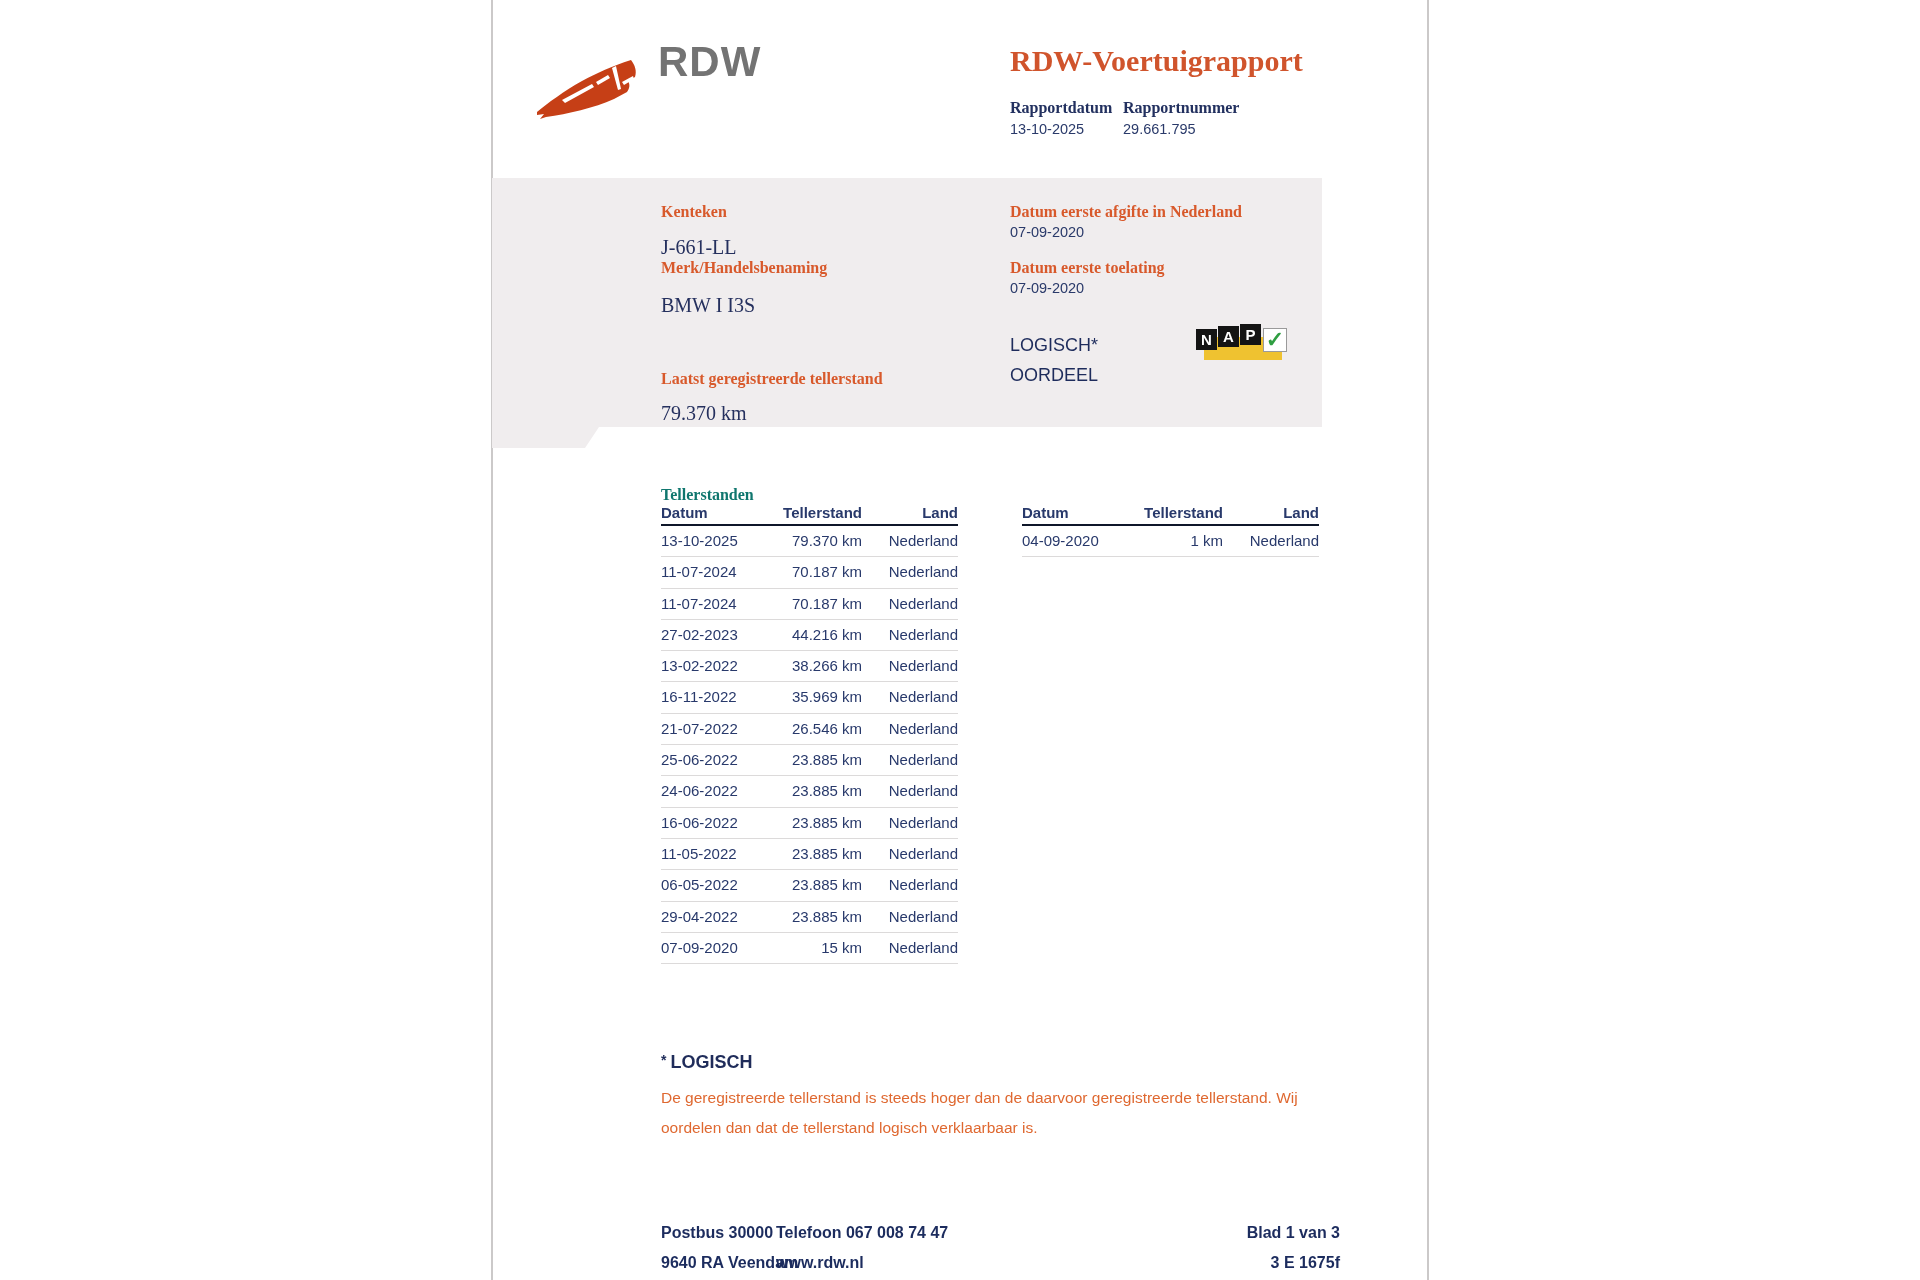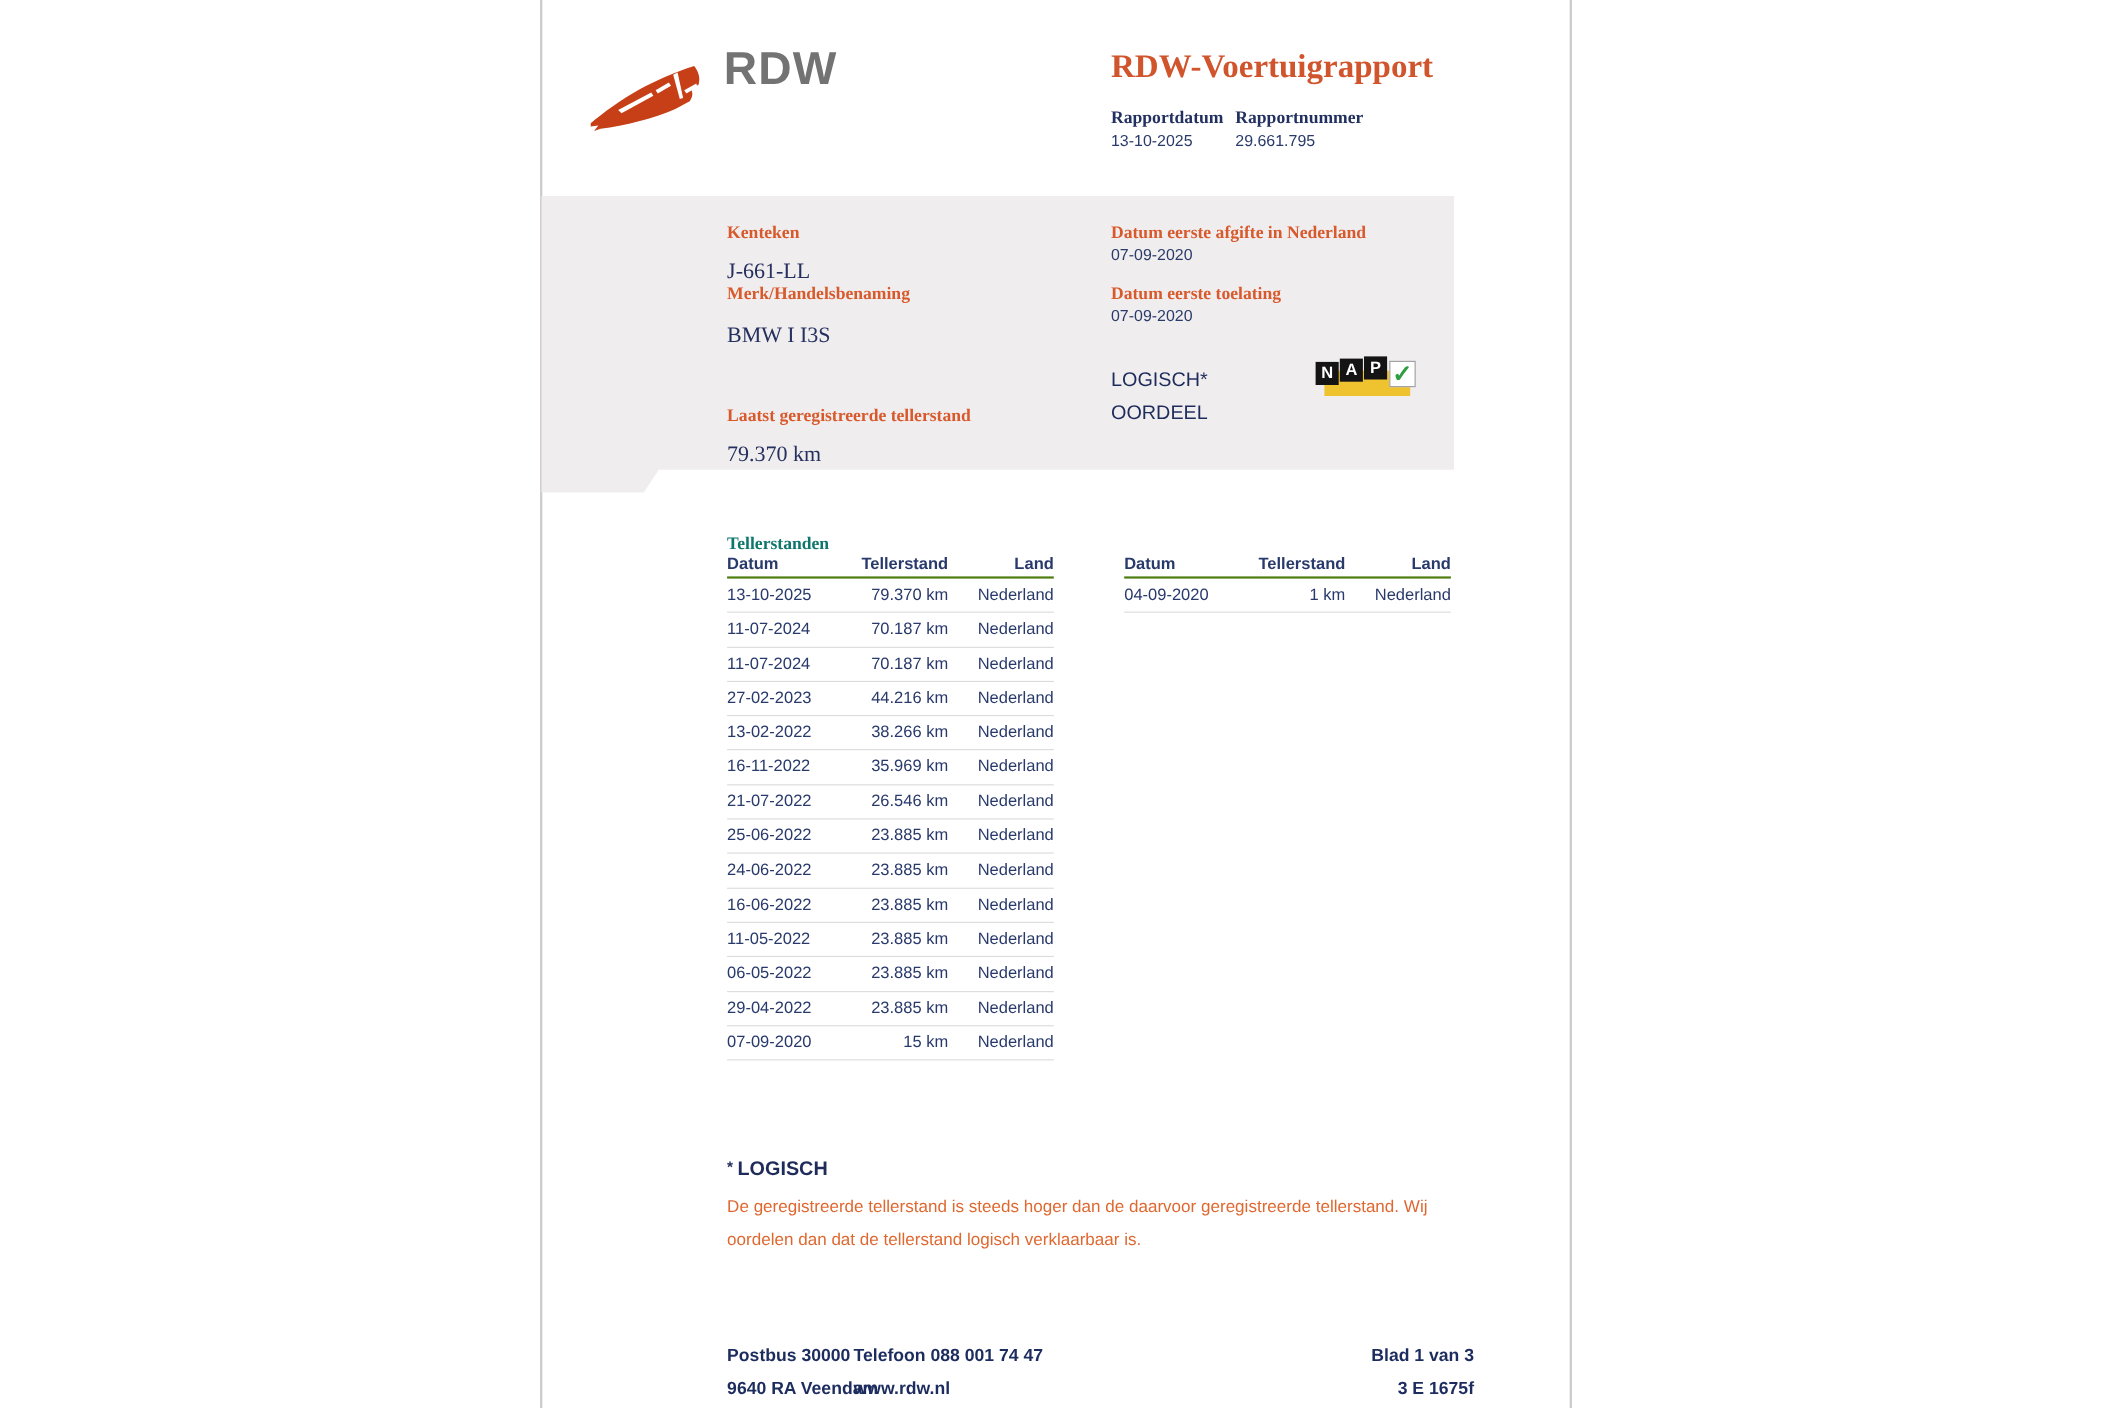--- a/index.html
+++ b/index.html
@@ -66,21 +66,21 @@
   }
 
   
   .section-title{
     font-family:"Liberation Serif", serif;font-weight:700;
     font-size:16px;color:#0f766e;
   }
   .tbl{width:297px;font-size:15px;color:#28396b;}
   .tbl-head{
     position:relative;height:20px;font-weight:700;
-    border-bottom:2px solid #4d7c0f;
+    border-bottom:2px solid #0f172a;
   }
   .tbl-row{position:relative;height:24.3px;border-bottom:1px solid #dcdada;padding-top:6px;box-sizing:content-box;}
   .c2{position:absolute;right:96px;}
   .c3{position:absolute;right:0;}
 
   
   .footnote-head{
     left:661px;top:1052px;font-weight:700;font-size:18px;color:#1f2c5a;
   }
   .footnote-head .star{font-size:14px;vertical-align:3px;margin-right:4px;}
@@ -258,19 +258,19 @@
 <div class="abs footnote-head">
   <span class="star">*</span><span>LOGISCH</span>
 </div>
 <div class="abs footnote-text">De geregistreerde tellerstand is steeds hoger dan de daarvoor geregistreerde tellerstand. Wij oordelen dan dat de tellerstand logisch verklaarbaar is.</div>
 
 <div class="abs footer-cell f-col1">
   <div>Postbus 30000</div>
   <div>9640 RA Veendam</div>
 </div>
 <div class="abs footer-cell f-col2">
-  <div>Telefoon 088 001 74 47</div>
+  <div>Telefoon 067 008 74 47</div>
   <div>www.rdw.nl</div>
 </div>
 <div class="abs footer-cell f-col3">
   <div>Blad 1 van 3</div>
   <div>3 E 1675f</div>
 </div>
 
 </body></html>

